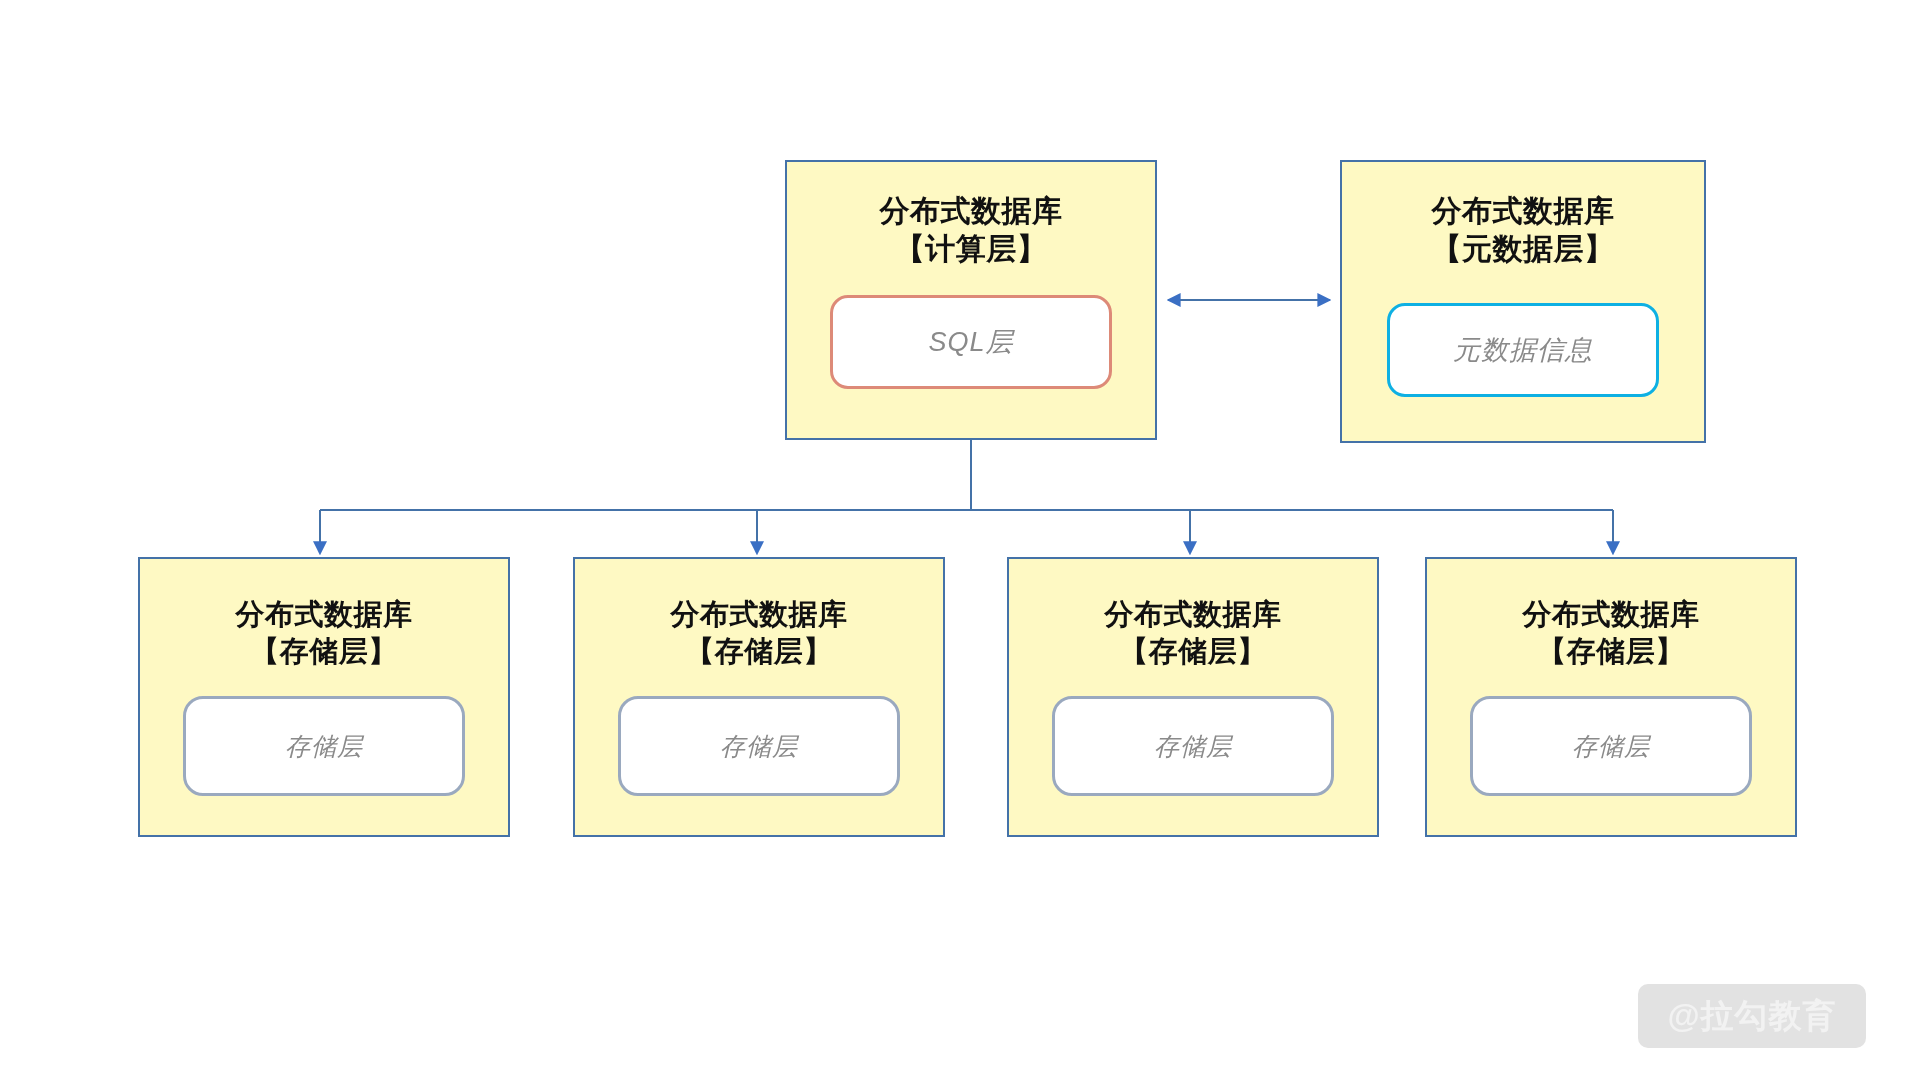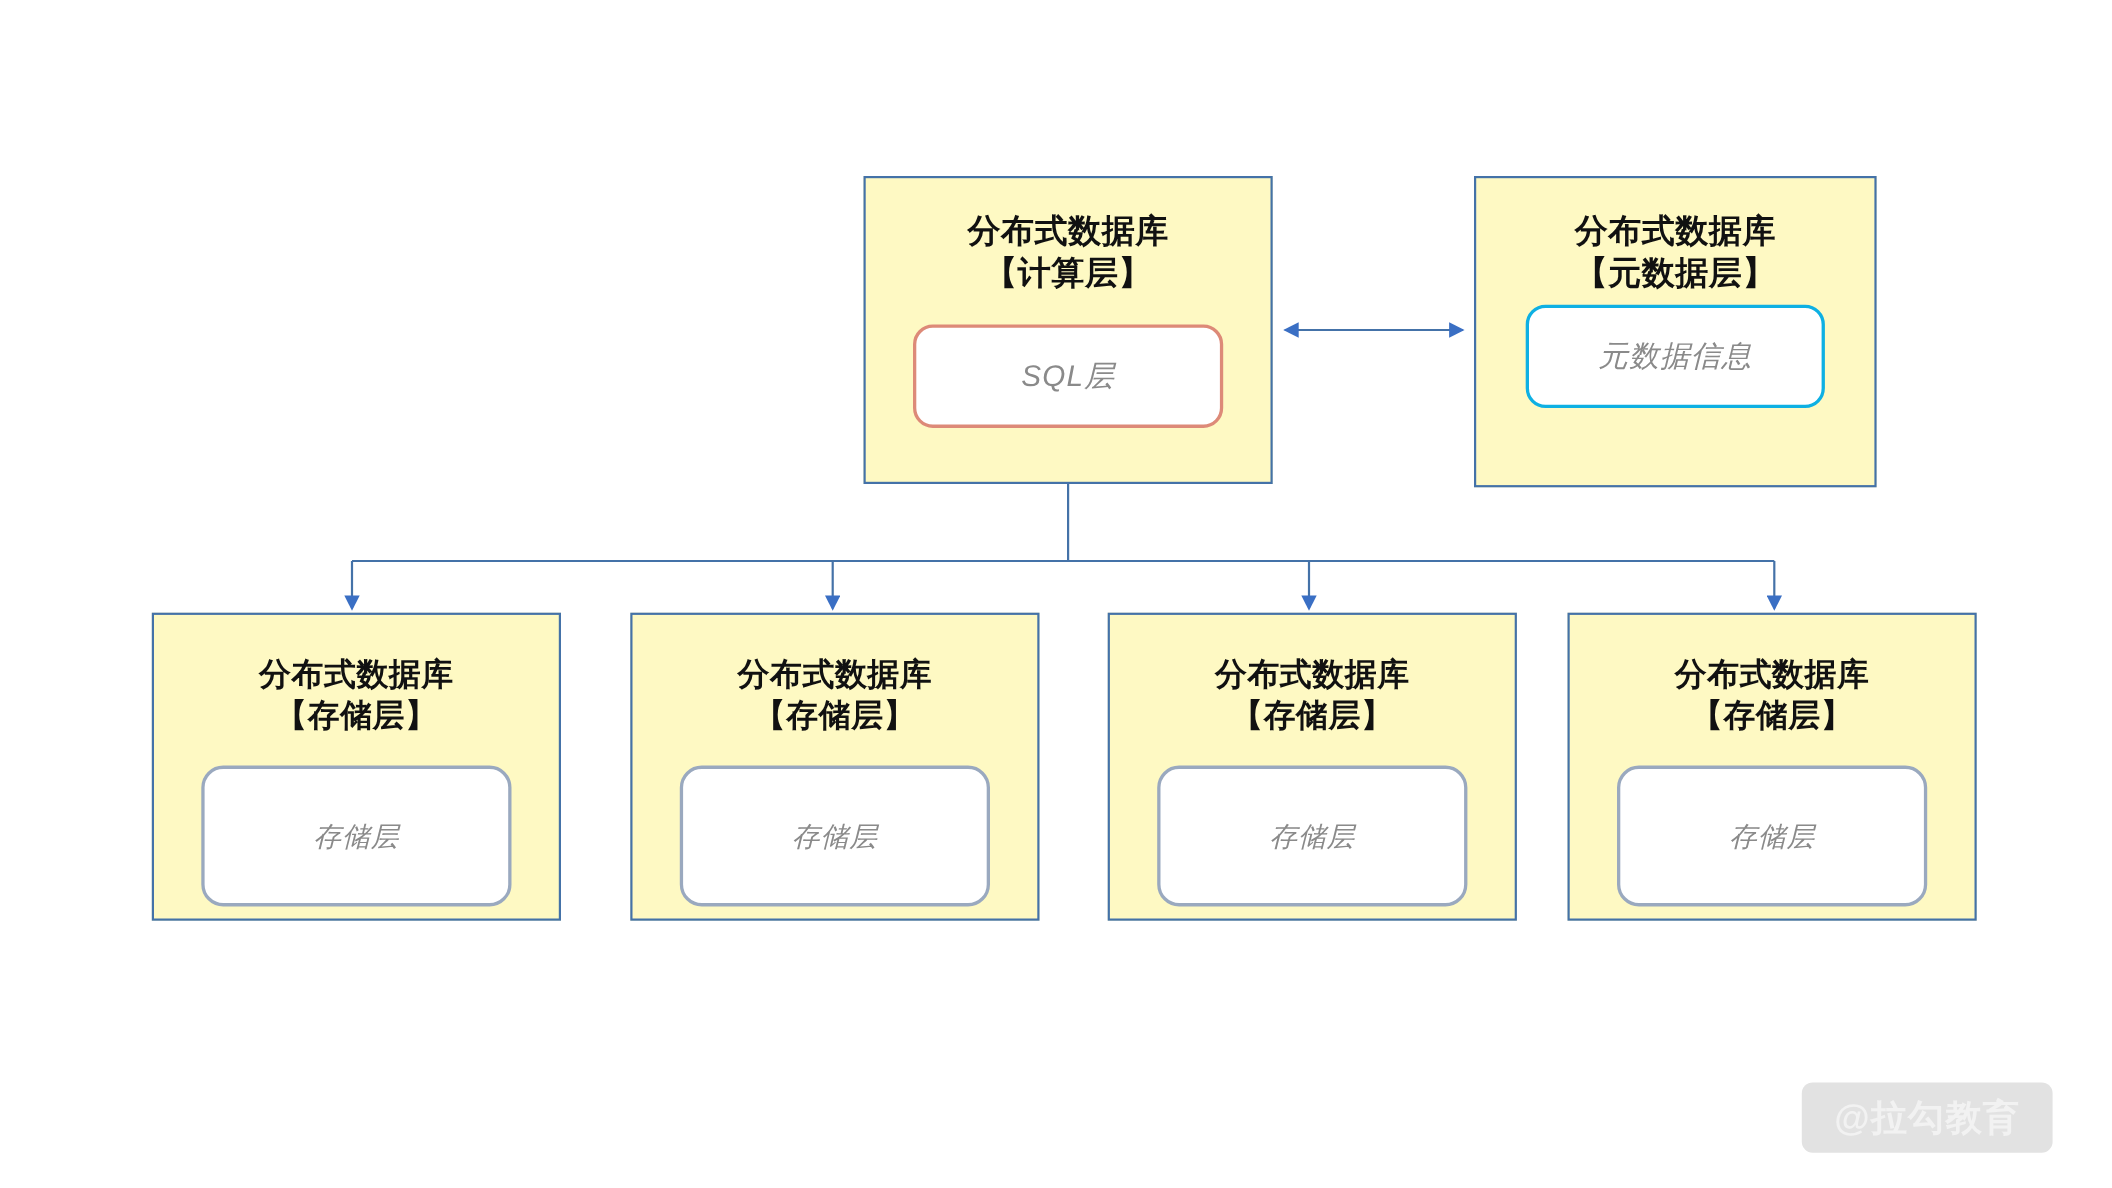--- a/index.html
+++ b/index.html
@@ -47,26 +47,26 @@
   .chip-meta{border:3px solid #0eb0e3;}
   .chip-store{border:3px solid #9aa9bf;border-radius:20px;}
 
   
   #box-compute{left:785px;top:160px;width:372px;height:280px;}
   #box-compute .node-title{font-size:30px;margin-top:30px;}
   #box-compute .chip{width:282px;height:94px;font-size:27px;margin-top:26px;font-style:italic;}
 
   #box-meta{left:1340px;top:160px;width:366px;height:283px;}
   #box-meta .node-title{font-size:30px;margin-top:30px;}
-  #box-meta .chip{width:272px;height:94px;font-size:27px;margin-top:8px;}
+  #box-meta .chip{width:272px;height:94px;font-size:27px;margin-top:34px;}
 
   
   .node-store{top:557px;width:372px;height:280px;}
   .node-store .node-title{font-size:29px;margin-top:37px;}
-  .node-store .chip{width:282px;height:128px;font-size:25px;margin-top:26px;}
+  .node-store .chip{width:282px;height:100px;font-size:25px;margin-top:26px;}
   #box-store-0{left:138px;}
   #box-store-1{left:573px;}
   #box-store-2{left:1007px;}
   #box-store-3{left:1425px;}
 
   
   #watermark{
     position:absolute;
     left:1638px;top:984px;
     width:228px;height:64px;

